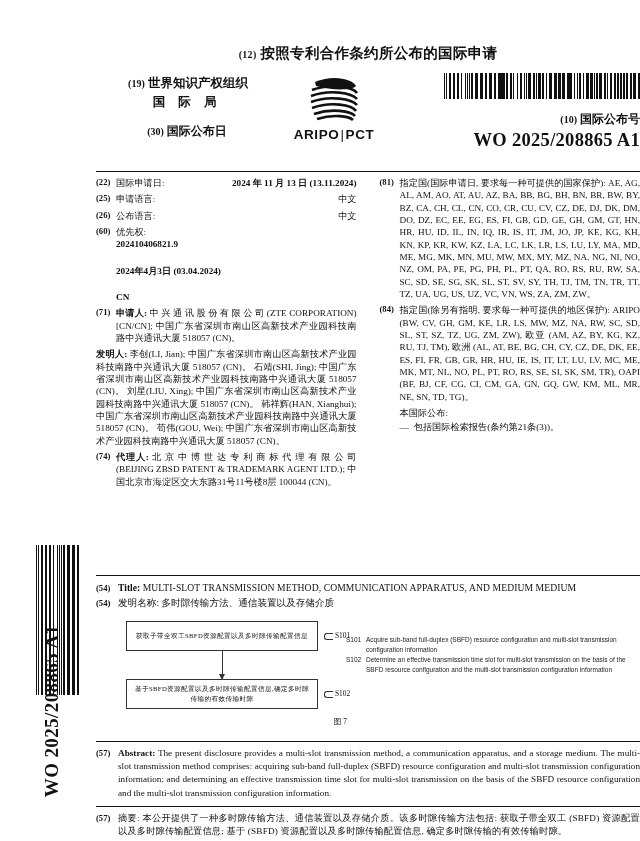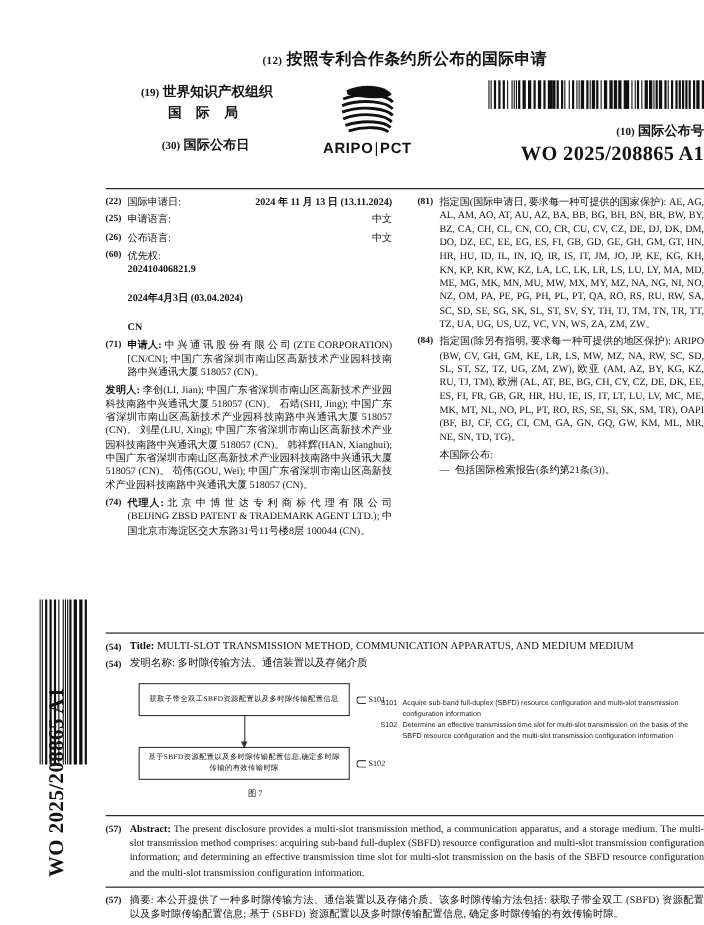--- a/index.html
+++ b/index.html
@@ -219,22 +219,22 @@
     width: 9px; height: 7px;
     border-left: 1px solid #333;
     border-top: 1px solid #333;
     border-bottom: 1px solid #333;
     border-radius: 3px 0 0 3px;
     vertical-align: middle;
     margin-right: 2px;
   }
   .fig-caption {
     position: absolute;
-    left: 11px; top: 100px; width: 250px;
-    text-align: center;
+    left: 1px; top: 100px; width: 250px;
+    text-align: right;
     font-size: 7.6px;
   }
 
   .fig-right {
     flex: 1;
     font-family: "Liberation Sans", sans-serif;
     font-size: 6.5px;
     line-height: 1.5;
     padding-top: 18px;
     color: #222;

